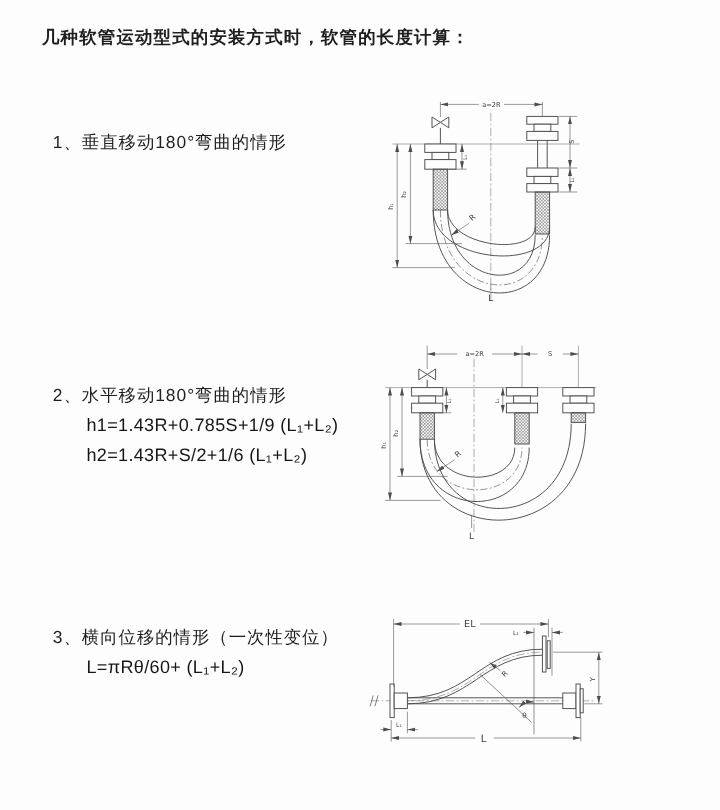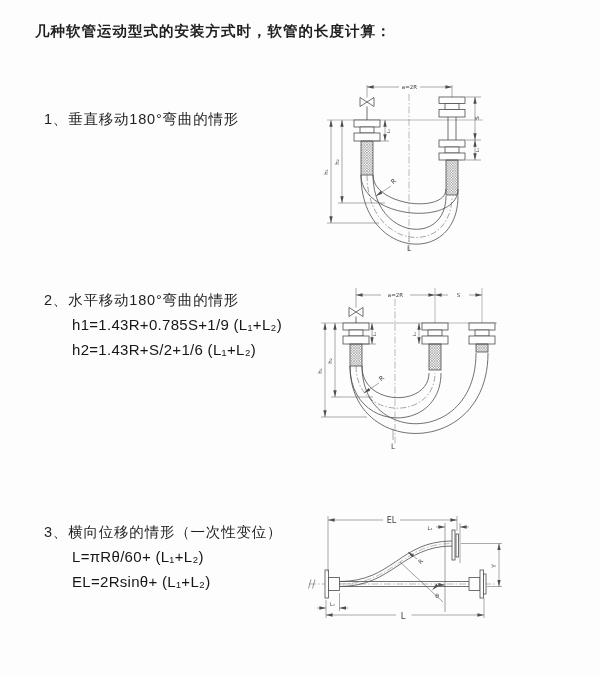--- a/index.html
+++ b/index.html
@@ -11,21 +11,21 @@
     color:#222;
   }
   .page{position:absolute;inset:0;}
   .doc-title{
     position:absolute;left:35px;top:22px;
     font-size:14.5px;font-weight:700;color:#1f1f1f;
     letter-spacing:1px;white-space:nowrap;
   }
   .section{position:absolute;left:44px;width:280px;}
   #section-1{top:110px;}
-  #section-2{top:291px;}
+  #section-2{top:321px;}
   #section-3{top:523px;}
   .section-heading{
     font-size:14.5px;font-weight:400;color:#1f1f1f;
     letter-spacing:0.8px;line-height:18px;white-space:nowrap;
   }
   .formula-list{margin:4px 0 0 28px;}
   .formula{
     font-size:15px;line-height:24.5px;color:#161616;
     letter-spacing:0.3px;white-space:nowrap;
   }
@@ -51,21 +51,20 @@
     <div class="formula-list">
       <div class="formula">h1=1.43R+0.785S+1/9 (L₁+L₂)</div>
       <div class="formula">h2=1.43R+S/2+1/6 (L₁+L₂)</div>
     </div>
   </div>
 
   <div class="section" id="section-3">
     <div class="section-heading">3、横向位移的情形（一次性变位）</div>
     <div class="formula-list">
       <div class="formula">L=πRθ/60+ (L₁+L₂)</div>
-      <div class="formula">EL=2Rsinθ+ (L₁+L₂)</div>
     </div>
   </div>
 
   <svg class="diagram" id="diagram-1" viewBox="0 0 220 175">
     <defs>
       <marker id="m1" viewBox="0 0 10 6" refX="9.5" refY="3" markerWidth="7" markerHeight="4.2" markerUnits="userSpaceOnUse" orient="auto-start-reverse">
         <path d="M0,0.6 L9.5,3 L0,5.4 z" fill="#4d4d4d"></path>
       </marker>
       <pattern id="br1" patternUnits="userSpaceOnUse" width="2.6" height="2.6">
         <path d="M0,2.6 L2.6,0 M0,0 L2.6,2.6" stroke="#5a5a5a" stroke-width="0.4"></path>

